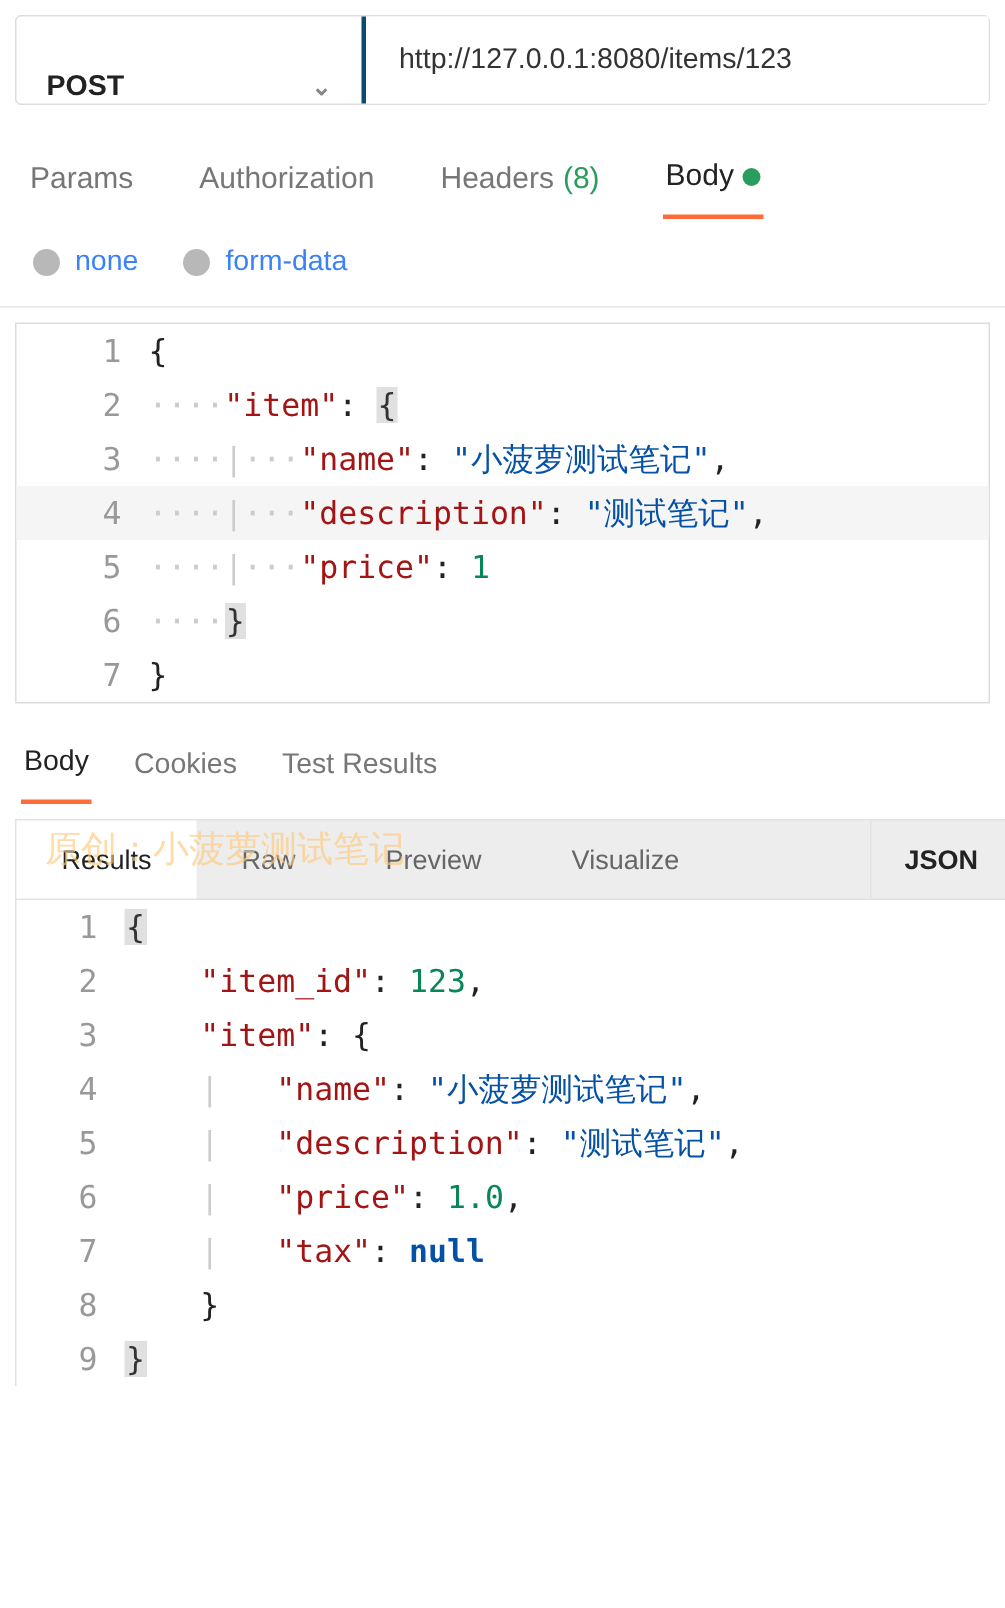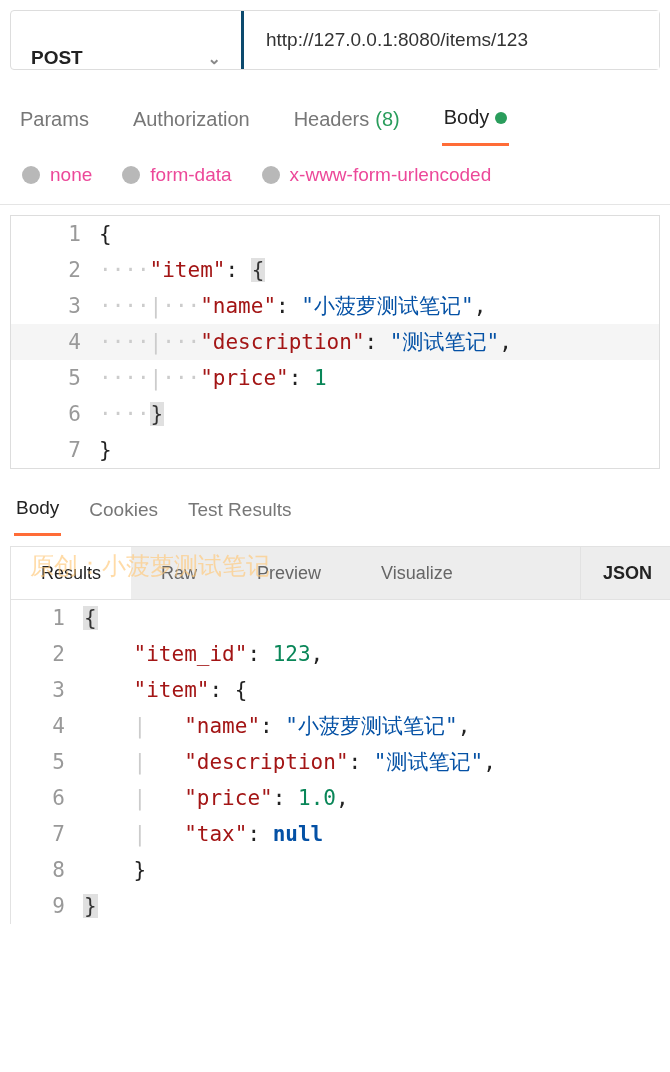--- a/index.html
+++ b/index.html
@@ -83,21 +83,21 @@
       display: inline-block;
     }
     
     
     .body-types {
       display: flex;
       gap: 30px;
       padding: 18px 22px;
       font-size: 19px;
       align-items: center;
-      color: #ec4899;
+      color: #3b82f6;
       border-bottom: 1px solid #e5e5e5;
     }
     .radio-opt {
       display: flex;
       align-items: center;
       gap: 10px;
       cursor: pointer;
     }
     .radio-circle {
       width: 18px;
@@ -263,24 +263,20 @@
 
   <div class="body-types">
     <div class="radio-opt">
       <span class="radio-circle"></span>
       <span>none</span>
     </div>
     <div class="radio-opt">
       <span class="radio-circle"></span>
       <span>form-data</span>
     </div>
-    <div class="radio-opt">
-      <span class="radio-circle"></span>
-      <span>x-www-form-urlencoded</span>
-    </div>
   </div>
 
   <div class="code-editor">
     <div class="code-line">
       <div class="line-num">1</div>
       <div class="line-code"><span class="punct">{</span></div>
     </div>
     <div class="code-line">
       <div class="line-num">2</div>
       <div class="line-code"><span class="guide-dots">·​·​·​·</span><span class="key">"item"</span><span class="punct">: </span><span class="brace-hl">{</span></div>

